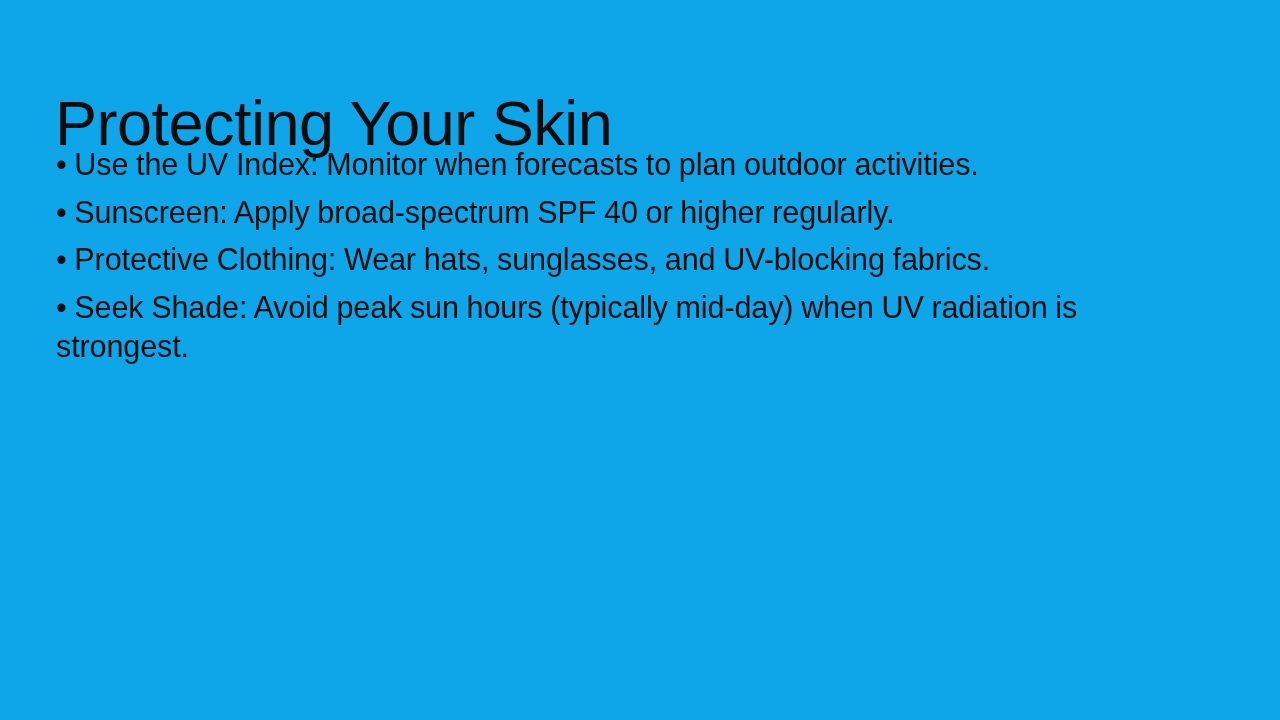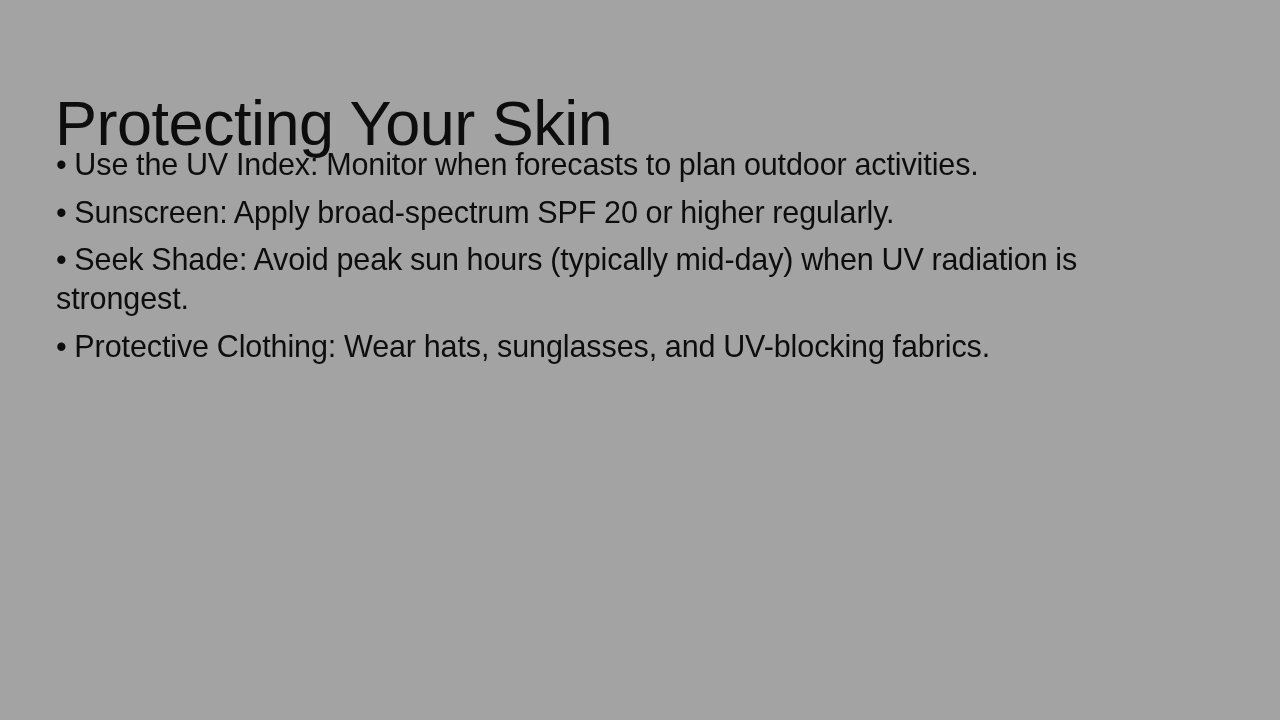--- a/index.html
+++ b/index.html
@@ -11,21 +11,21 @@
     height: 720px;
     background: #ffffff;
     font-family: "Liberation Sans", sans-serif;
     overflow: hidden;
   }
 
   .slide {
     position: relative;
     width: 1280px;
     height: 720px;
-    background: #a3a3a3;
+    background: #0ea5e9;
     box-sizing: border-box;
   }
 
   .slide-title {
     position: absolute;
     left: 55px;
     top: 47px;
     width: 1170px;
     font-size: 63px;
     font-weight: 300;
@@ -65,21 +65,21 @@
 <body>
 
 <div class="slide">
 
   <h1 class="slide-title">Protecting Your Skin</h1>
 
   <div class="body-block">
 
     <p class="bullet-line"><span class="bullet-mark">•</span> <span>Use the UV Index: Monitor when forecasts to plan outdoor activities.</span></p>
 
-    <p class="bullet-line"><span class="bullet-mark">•</span> <span>Sunscreen: Apply broad-spectrum SPF 20 or higher regularly.</span></p>
+    <p class="bullet-line"><span class="bullet-mark">•</span> <span>Sunscreen: Apply broad-spectrum SPF 40 or higher regularly.</span></p>
+
+    <p class="bullet-line"><span class="bullet-mark">•</span> <span>Protective Clothing: Wear hats, sunglasses, and UV-blocking fabrics.</span></p>
 
     <p class="bullet-line"><span class="bullet-mark">•</span> <span>Seek Shade: Avoid peak sun hours (typically mid-day) when UV radiation is strongest.</span></p>
-
-    <p class="bullet-line"><span class="bullet-mark">•</span> <span>Protective Clothing: Wear hats, sunglasses, and UV-blocking fabrics.</span></p>
 
   </div>
 
 </div>
 
 </body></html>

